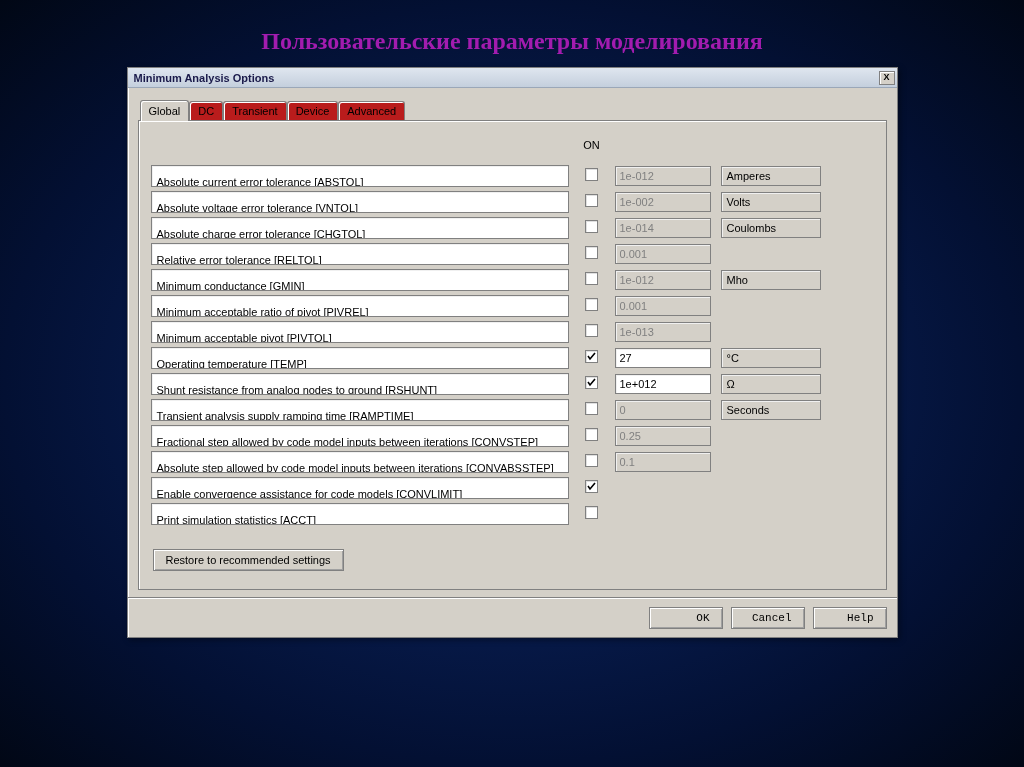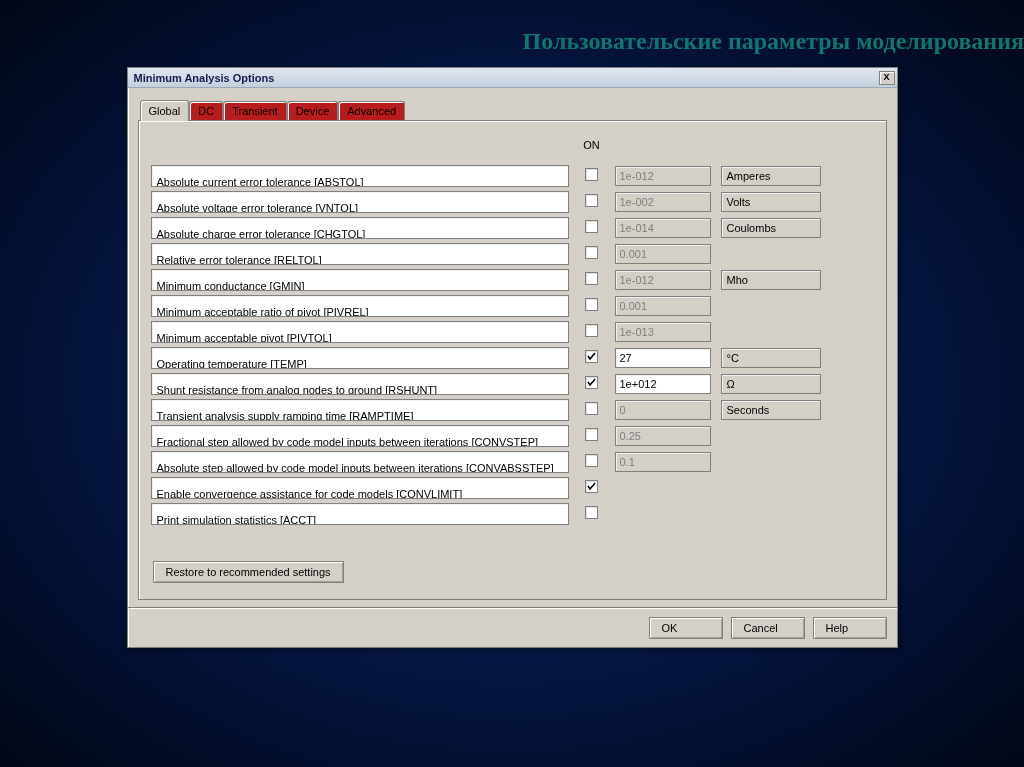--- a/index.html
+++ b/index.html
@@ -5,25 +5,25 @@
   * { box-sizing: border-box; }
   body {
     margin: 0;
     width: 1024px;
     height: 767px;
     background: radial-gradient(ellipse at center, #0d2a6e 0%, #031033 70%, #010715 100%);
     font-family: Tahoma, Arial, sans-serif;
     overflow: hidden;
   }
   .slide-title {
-    text-align: right;
+    text-align: center;
     font-family: "Times New Roman", serif;
     font-size: 24px;
     font-weight: bold;
-    color: #0f766e;
+    color: #a21caf;
     margin: 28px 0 12px 0;
   }
   .window {
     position: relative;
     width: 771px;
     margin: 0 auto;
     background: #d4d0c8;
     border: 1px solid #808080;
     box-shadow: inset 1px 1px 0 #fff, 2px 2px 6px rgba(0,0,0,.4);
   }
@@ -167,32 +167,32 @@
   .unit-empty { border: none; box-shadow: none; background: transparent; }
   .btn {
     font-size: 11px;
     background: #d4d0c8;
     border: 1px solid #808080;
     box-shadow: inset 1px 1px 0 #fff, inset -1px -1px 0 #a0a0a0;
     padding: 4px 12px;
     cursor: pointer;
   }
   .restore-row {
-    margin-top: 36px;
+    margin-top: 24px;
     margin-left: 2px;
   }
   .footer {
     border-top: 1px solid #fff;
     box-shadow: 0 -1px 0 #808080;
     padding: 8px 10px;
     display: flex;
     justify-content: flex-end;
     gap: 8px;
   }
-  .footer .btn { width: 74px; text-align: left; }
+  .footer .btn { width: 74px; text-align: right; font-family: Liberation Mono, monospace; }
 </style>
 </head>
 <body>
 
 <div class="slide-title">Пользовательские параметры моделирования</div>
 
 <div class="window">
   <div class="titlebar">
     <span class="titlebar-text">Minimum Analysis Options</span>
     <span class="close-btn">X</span>

